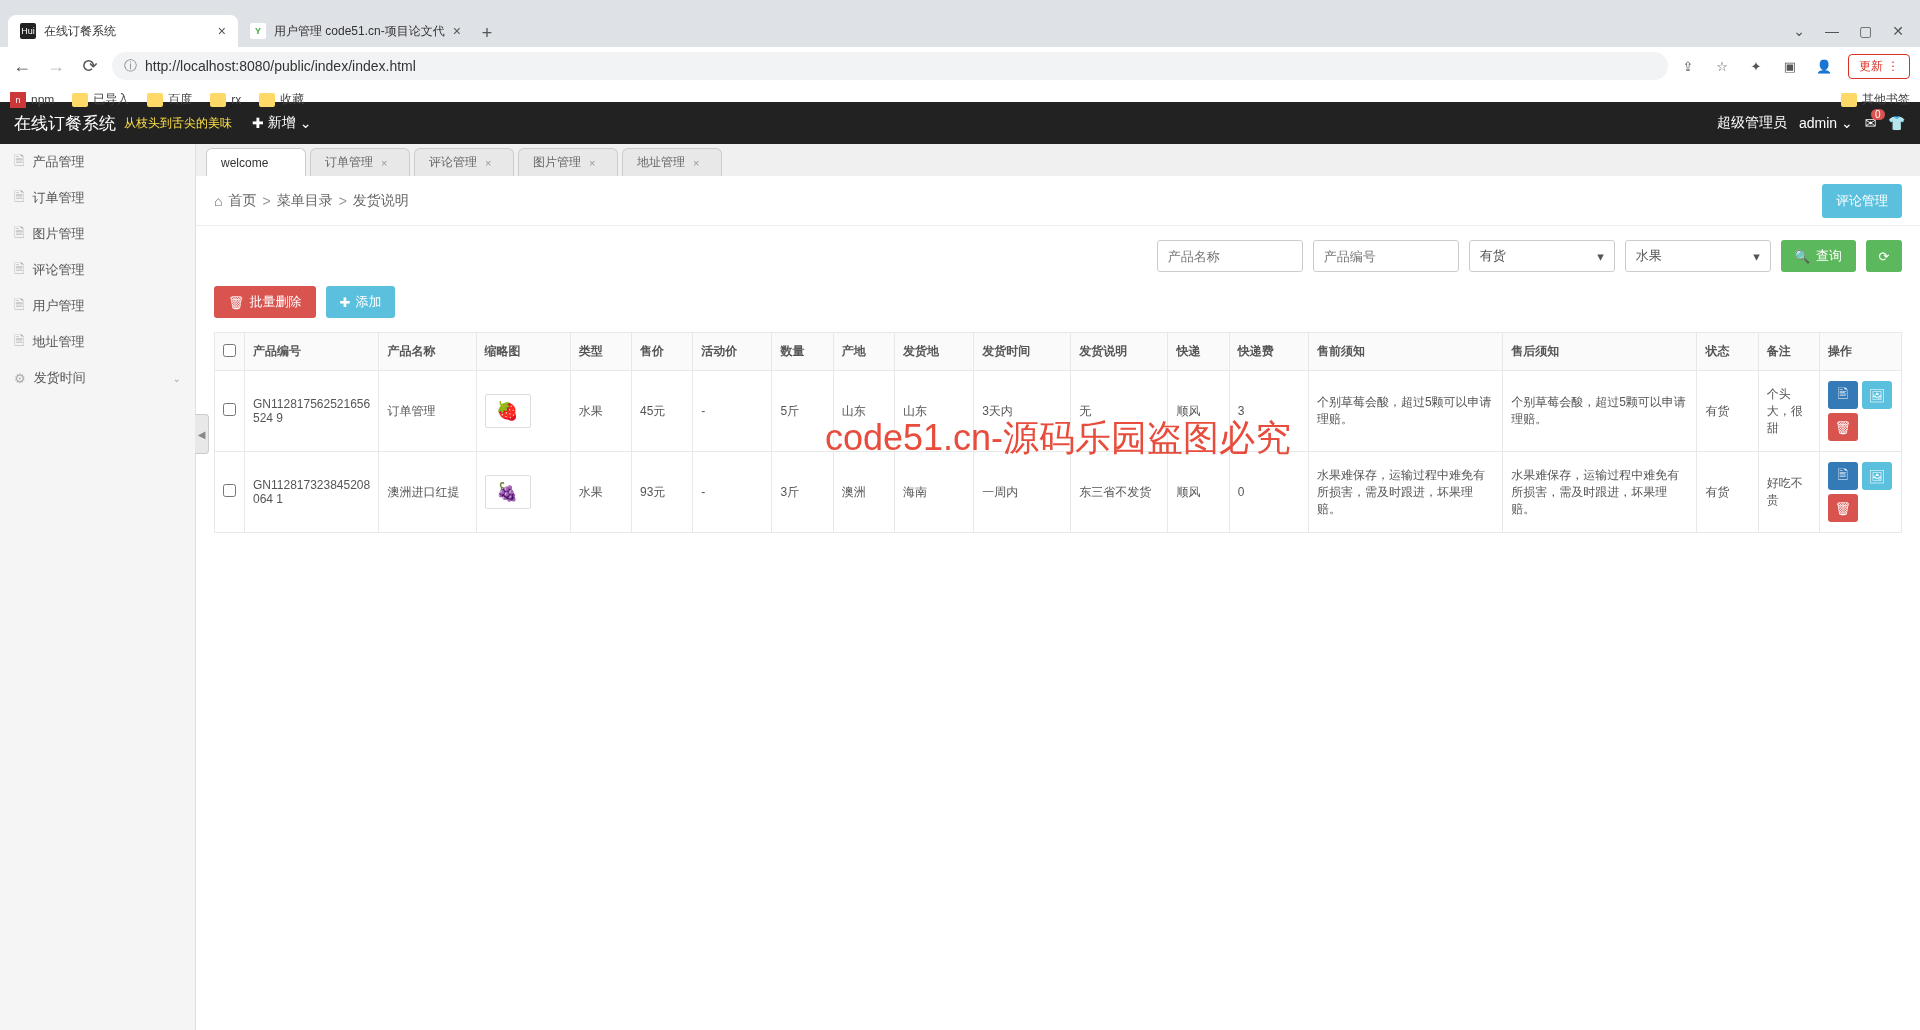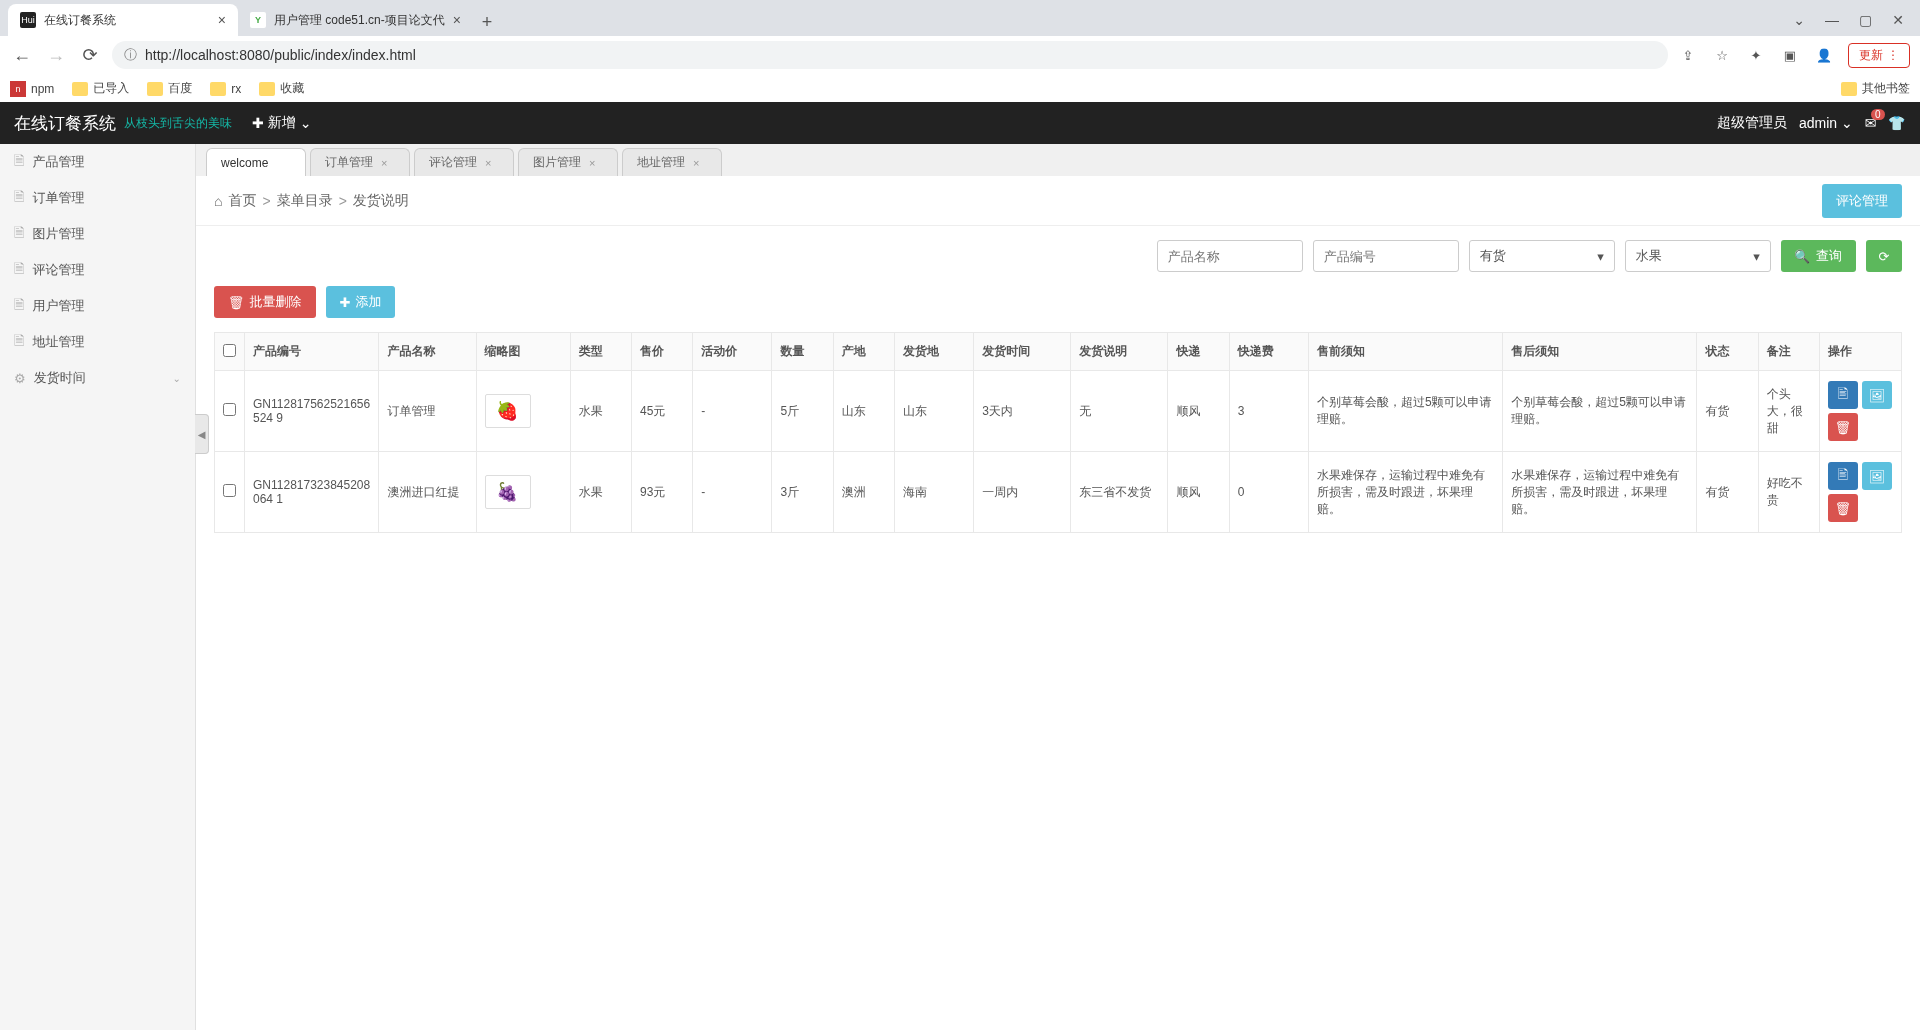--- a/index.html
+++ b/index.html
@@ -1,20 +1,20 @@
 <!DOCTYPE html>
 <html><head>
 <meta charset="utf-8">
 <style>
 * { margin: 0; padding: 0; box-sizing: border-box; font-family: "Microsoft YaHei", Arial, sans-serif; }
 body { background: #fff; font-size: 13px; color: #333; overflow: hidden; }
 
 
 .browser-chrome { background: #dee1e6; height: 102px; }
-.tab-strip { height: 36px; display: flex; align-items: flex-end; padding-left: 8px; }
+.tab-strip { height: 47px; display: flex; align-items: flex-end; padding-left: 8px; }
 .browser-tab { height: 32px; background: #fff; border-radius: 8px 8px 0 0; padding: 0 12px; display: flex; align-items: center; gap: 8px; font-size: 12px; min-width: 230px; position: relative; }
 .browser-tab.inactive { background: transparent; }
 .browser-tab .favicon { width: 16px; height: 16px; background: #222; color: #fff; font-size: 9px; display: flex; align-items: center; justify-content: center; border-radius: 2px; }
 .browser-tab .favicon.y { background: #fff; color: #4a4; font-weight: bold; }
 .tab-close { margin-left: auto; font-size: 14px; color: #555; cursor: pointer; }
 .new-tab { width: 28px; height: 28px; display: flex; align-items: center; justify-content: center; color: #555; font-size: 18px; cursor: pointer; }
 .win-controls { margin-left: auto; display: flex; gap: 20px; padding-right: 16px; align-items: center; height: 32px; }
 .win-controls span { font-size: 14px; color: #555; cursor: pointer; }
 
 .addr-bar { height: 38px; background: #fff; display: flex; align-items: center; padding: 0 10px; gap: 10px; }
@@ -27,21 +27,21 @@
 
 .bookmark-bar { height: 30px; background: #fff; display: flex; align-items: center; padding: 0 10px; gap: 18px; font-size: 12px; border-bottom: 1px solid #e0e0e0; }
 .bm-item { display: flex; align-items: center; gap: 5px; color: #444; cursor: pointer; }
 .bm-folder { width: 16px; height: 14px; background: #ffd968; border-radius: 2px; }
 .bm-npm { width: 16px; height: 16px; background: #cb3837; color: #fff; font-size: 9px; display: flex; align-items: center; justify-content: center; }
 .bm-right { margin-left: auto; }
 
 
 .app-bar { height: 42px; background: #222; color: #fff; display: flex; align-items: center; padding: 0 14px; }
 .app-title { font-size: 17px; font-weight: 500; }
-.app-sub { font-size: 12px; margin-left: 8px; color: #14b8a6; }
+.app-sub { font-size: 12px; margin-left: 8px; color: #fde047; }
 .app-add { margin-left: 20px; display: flex; align-items: center; gap: 4px; cursor: pointer; font-size: 14px; }
 .app-right { margin-left: auto; display: flex; align-items: center; gap: 12px; font-size: 14px; }
 .app-user { display: flex; align-items: center; gap: 4px; cursor: pointer; }
 .mail-badge { position: relative; cursor: pointer; }
 .mail-badge .badge { position: absolute; top: -6px; right: -8px; background: #d9534f; color: #fff; border-radius: 8px; font-size: 10px; padding: 0 4px; }
 
 
 .layout { display: flex; height: calc(100vh - 144px); }
 .sidebar { width: 196px; background: #f5f5f5; border-right: 1px solid #e0e0e0; }
 .side-item { height: 36px; display: flex; align-items: center; padding: 0 14px; gap: 8px; cursor: pointer; color: #555; font-size: 13px; }
@@ -208,20 +208,21 @@
       </div>
     <div class="side-item">
         <span class="side-icon">⚙</span>
         <span>发货时间</span>
         <span class="chev">⌄</span>
       </div>
   </div>
 
   <div class="main">
     <div class="collapse-handle">◀</div>
+    <div class="watermark">code51.cn-源码乐园盗图必究</div>
 
     <div class="page-tabs">
       <div class="ptab active">
           <span>welcome</span>
         </div>
       <div class="ptab">
           <span>订单管理</span>
           <span class="pclose">×</span>
         </div>
       <div class="ptab">

